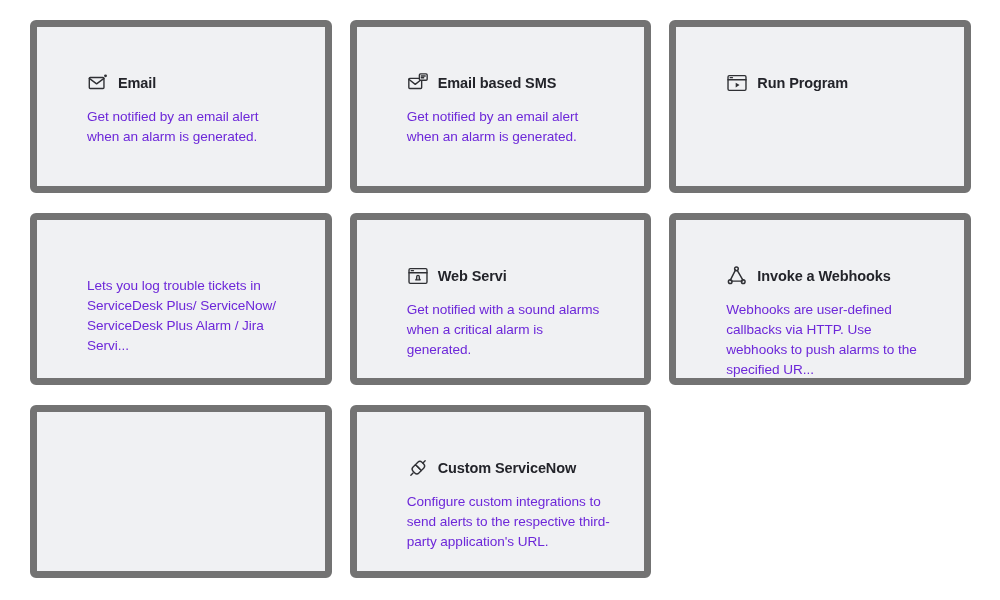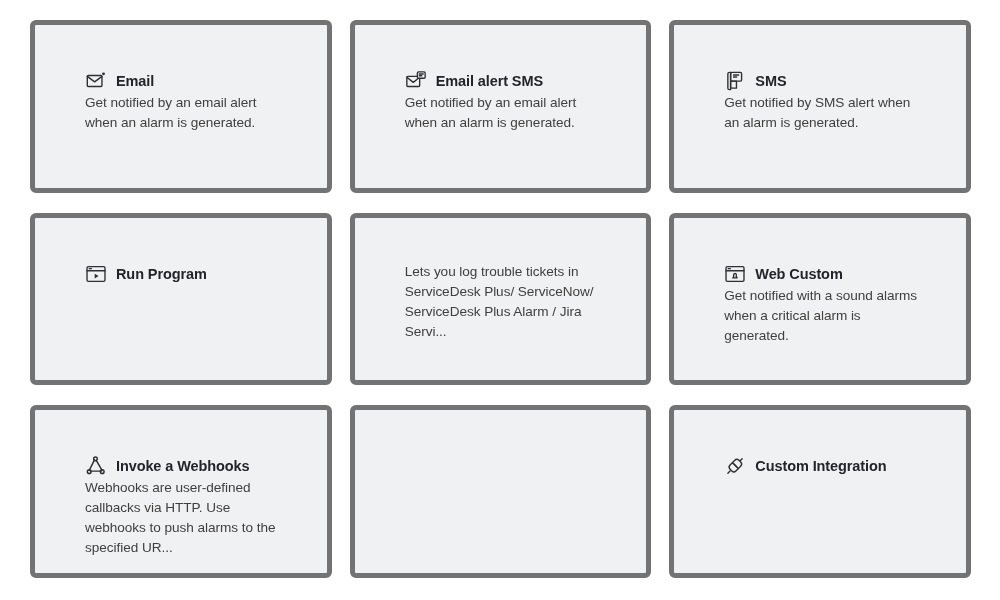--- a/index.html
+++ b/index.html
@@ -21,21 +21,21 @@
     padding: 20px 29px 22px 30px;
     display: grid;
     grid-template-columns: repeat(3, 1fr);
     grid-template-rows: repeat(3, 1fr);
     column-gap: 18px;
     row-gap: 20px;
   }
   .card {
     box-sizing: border-box;
     background: #f0f1f3;
-    border: 5px solid #737373;
+    border: 7px solid #737373;
     border-radius: 6px;
     padding: 44px 28px 0 50px;
     position: relative;
     overflow: hidden;
   }
   .card-head {
     display: flex;
     align-items: center;
     gap: 9px;
     height: 24px;
@@ -53,23 +53,24 @@
     height: 22px;
   }
   .card-title {
     font-size: 14.5px;
     font-weight: bold;
     color: #23242a;
     letter-spacing: -0.1px;
     white-space: nowrap;
   }
   .card-desc {
+    margin-top: 12px;
     font-size: 13.6px;
     line-height: 20px;
-    color: #404040;
+    color: #6d28d9;
     letter-spacing: -0.05px;
     max-width: 196px;
   }
   .card-desc.wide {
     max-width: 204px;
   }
 </style>
 </head>
 <body>
 
@@ -92,39 +93,25 @@
   <div class="card">
     <div class="card-head">
       <span class="icon">
         <svg viewBox="0 0 24 24" fill="none" stroke="currentColor" stroke-width="1.5" stroke-linecap="round" stroke-linejoin="round">
           <rect x="2" y="7" width="14" height="11" rx="1"></rect>
           <path d="M2 8l7 5.5L16 8"></path>
           <rect x="13.5" y="2" width="8.5" height="7" rx="1.2" fill="#f0f1f3"></rect>
           <path d="M15.6 4.3h4.3M15.6 6.3h2.6"></path>
         </svg>
       </span>
-      <span class="card-title">Email alert SMS</span>
+      <span class="card-title">Email based SMS</span>
     </div>
     <div class="card-desc">Get notified by an email alert when an alarm is generated.</div>
   </div>
 
-  <div class="card">
-    <div class="card-head">
-      <span class="icon">
-        <svg viewBox="0 0 24 24" fill="none" stroke="currentColor" stroke-width="1.5" stroke-linecap="round" stroke-linejoin="round">
-          <path d="M4.2 4.2a1.6 1.6 0 0 1 1.6-1.6h1.4v18.8H5.8a1.6 1.6 0 0 1-1.6-1.6z"></path>
-          <rect x="7.2" y="2.6" width="12" height="9.6" rx="1.2"></rect>
-          <path d="M7.2 12.2h6.4v7.6H8.8a1.6 1.6 0 0 1-1.6-1.6z"></path>
-          <path d="M10.4 5.4h5.6M10.4 7.6h3.4"></path>
-        </svg>
-      </span>
-      <span class="card-title">SMS</span>
-    </div>
-    <div class="card-desc wide">Get notified by SMS alert when an alarm is generated.</div>
-  </div>
 
   <div class="card">
     <div class="card-head">
       <span class="icon">
         <svg viewBox="0 0 24 24" fill="none" stroke="currentColor" stroke-width="1.5" stroke-linecap="round" stroke-linejoin="round">
           <rect x="2.2" y="4" width="19.6" height="16" rx="1.4"></rect>
           <path d="M2.2 8.4h19.6"></path>
           <path d="M4.6 6.2h2.4"></path>
           <path d="M10.6 11.6l4.2 2.6-4.2 2.6z" fill="currentColor" stroke="none"></path>
         </svg>
@@ -140,21 +127,21 @@
   <div class="card">
     <div class="card-head">
       <span class="icon">
         <svg viewBox="0 0 24 24" fill="none" stroke="currentColor" stroke-width="1.5" stroke-linecap="round" stroke-linejoin="round">
           <rect x="2.2" y="4" width="19.6" height="16" rx="1.4"></rect>
           <path d="M2.2 8.4h19.6"></path>
           <path d="M4.6 6.2h2.4"></path>
           <path d="M9.6 16.2h4.8l-1-1.4v-2.1a1.4 1.4 0 0 0-2.8 0v2.1z"></path>
         </svg>
       </span>
-      <span class="card-title">Web Custom</span>
+      <span class="card-title">Web Servi</span>
     </div>
     <div class="card-desc wide">Get notified with a sound alarms when a critical alarm is generated.</div>
   </div>
 
   <div class="card">
     <div class="card-head">
       <span class="icon">
         <svg viewBox="0 0 24 24" fill="none" stroke="currentColor" stroke-width="1.6" stroke-linecap="round" stroke-linejoin="round">
           <path d="M10.4 5.4L4.6 16.8"></path>
           <path d="M12.6 6.4l6 10.4"></path>
@@ -176,17 +163,18 @@
     <div class="card-head">
       <span class="icon">
         <svg viewBox="0 0 24 24" fill="none" stroke="currentColor" stroke-width="1.5" stroke-linecap="round" stroke-linejoin="round">
           <path d="M9.2 8.4L6.6 11a3.2 3.2 0 0 0 0 4.5l1.9 1.9a3.2 3.2 0 0 0 4.5 0l2.6-2.6z"></path>
           <path d="M4.2 19.8l2.4-2.4"></path>
           <path d="M15.6 14.8l2.6-2.6a3.2 3.2 0 0 0 0-4.5l-1.9-1.9a3.2 3.2 0 0 0-4.5 0L9.2 8.4"></path>
           <path d="M19.8 4.2l-2.4 2.4"></path>
           <path d="M11.2 10.2l2.6 2.6"></path>
         </svg>
       </span>
-      <span class="card-title">Custom Integration</span>
+      <span class="card-title">Custom ServiceNow</span>
     </div>
+    <div class="card-desc wide">Configure custom integrations to send alerts to the respective third-party application's URL.</div>
   </div>
 
 </div>
 
 </body></html>

